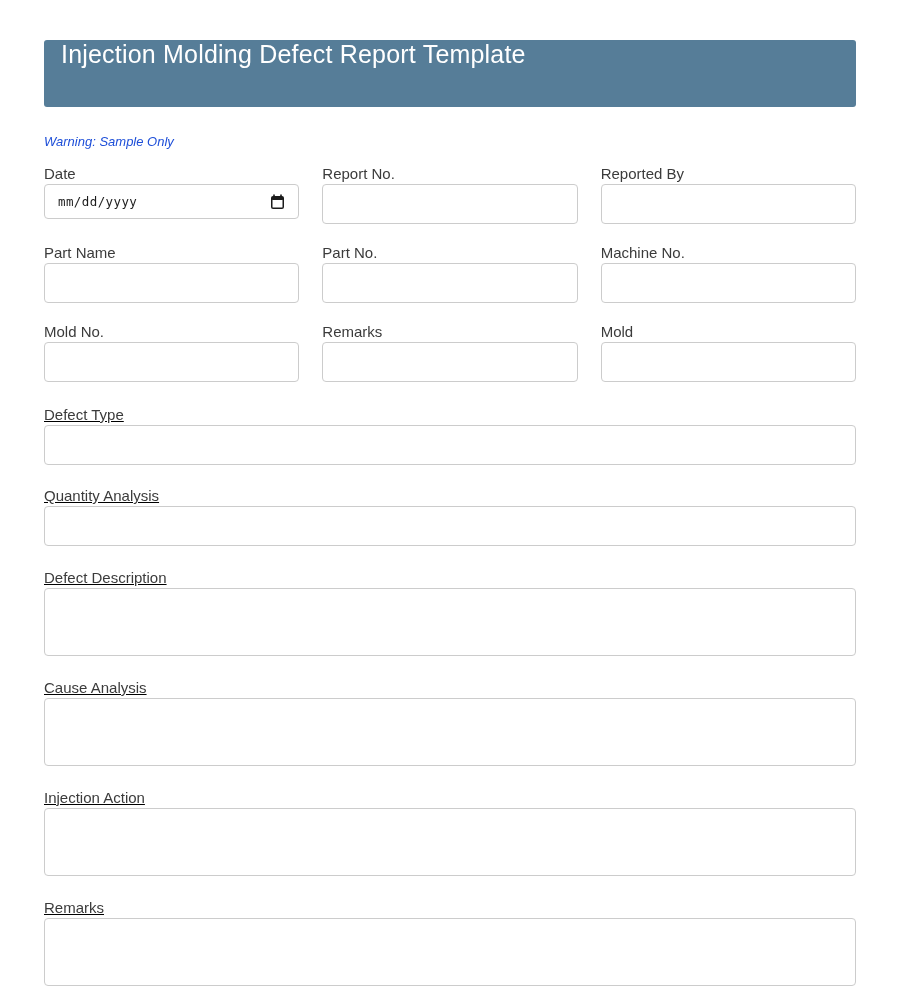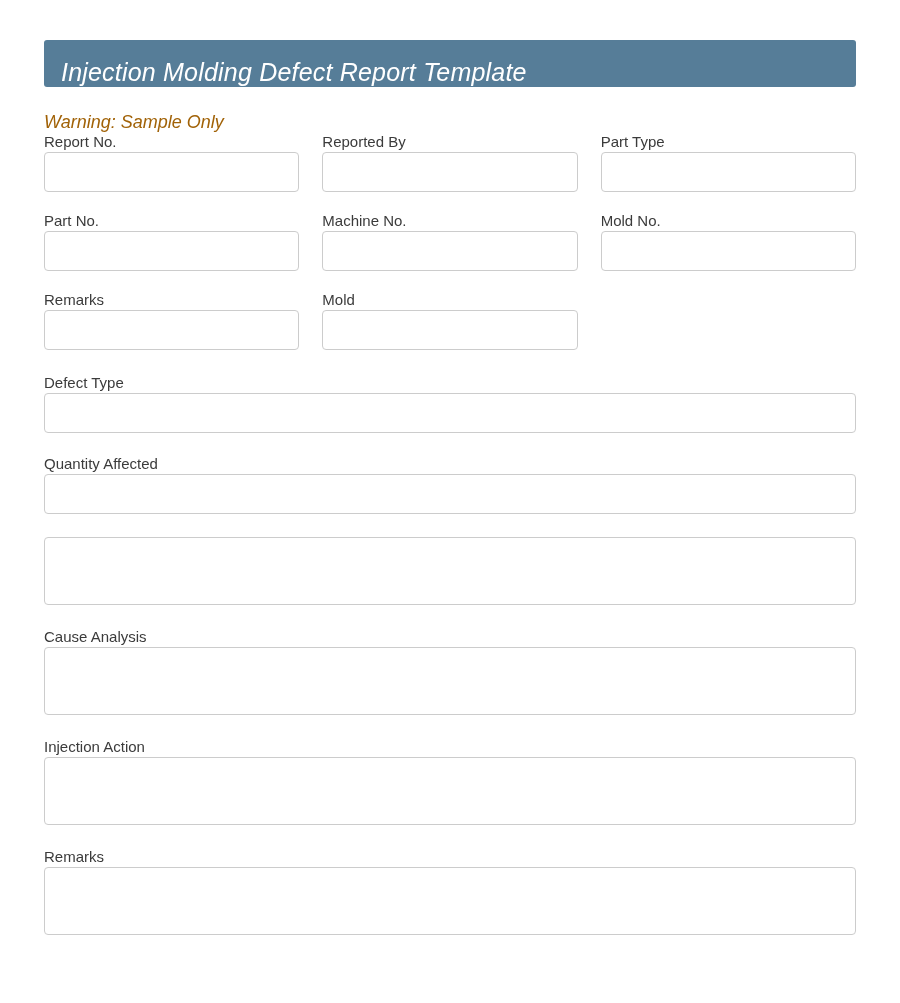--- a/index.html
+++ b/index.html
@@ -3,42 +3,41 @@
 <meta charset="utf-8">
 <style>
   * { box-sizing: border-box; }
   html, body { margin: 0; padding: 0; background: #ffffff; }
   body { font-family: "Liberation Sans", sans-serif; width: 900px; }
 
   .page { width: 812px; margin: 0 auto; padding-top: 40px; padding-bottom: 42px; }
 
   .banner {
     background: #567d98;
-    height: 47px;
+    height: 67px;
     border-radius: 3px;
     display: flex;
-    align-items: flex-end;
+    align-items: flex-start;
     padding: 0 17px;
     margin-bottom: 27px;
-    font-style: italic;
   }
   .banner h1 {
     color: #ffffff;
     font-size: 25px;
     font-weight: 400;
     margin: 0;
     letter-spacing: 0.2px;
   }
 
   .warning {
-    color: #a16207;
+    color: #1d4ed8;
     font-style: italic;
-    font-size: 18px;
+    font-size: 13px;
     line-height: 16px;
-    margin: 0 0 3px 0;
+    margin: 0 0 15px 0;
   }
 
   .grid3 {
     display: grid;
     grid-template-columns: repeat(3, 1fr);
     column-gap: 23px;
     row-gap: 20px;
     margin: 0 0 24px 0;
   }
 
@@ -77,21 +76,21 @@
   .date-ph {
     flex: 1;
     font-family: "DejaVu Sans Mono", monospace;
     font-size: 12.5px;
     letter-spacing: 0.4px;
     color: #1b1b1b;
   }
   .cal-wrap { display: flex; align-items: center; cursor: pointer; }
   .cal-svg { display: block; }
 
-  .field-full { margin-bottom: 23px; }
+  .field-full { margin-bottom: 23px; text-decoration: underline; }
   .field-full:last-child { margin-bottom: 8px; }
 
   .textarea {
     display: block;
     width: 100%;
     height: 68px;
     border: 1px solid #cccccc;
     border-radius: 4px;
     background: #ffffff;
     padding: 8px 10px;
@@ -108,33 +107,47 @@
 <div class="page">
 
   <header class="banner">
     <h1>Injection Molding Defect Report Template</h1>
   </header>
 
   <p class="warning">Warning: Sample Only</p>
 
   <div class="grid3">
 
+    <div class="field">
+      <label class="f-label">Date</label>
+      <div class="date-box">
+        <span class="date-ph">mm/dd/yyyy</span>
+        <span class="cal-wrap">
+          <svg class="cal-svg" width="15" height="16" viewBox="0 0 15 16" aria-hidden="true">
+            <rect x="3.2" y="0.5" width="1.6" height="3" fill="#1b1b1b"></rect>
+            <rect x="10.2" y="0.5" width="1.6" height="3" fill="#1b1b1b"></rect>
+            <rect x="1.75" y="2.75" width="11.5" height="11.5" rx="1.3" fill="none" stroke="#1b1b1b" stroke-width="1.5"></rect>
+            <rect x="1.75" y="2.75" width="11.5" height="3.2" rx="1" fill="#1b1b1b"></rect>
+          </svg>
+        </span>
+      </div>
+    </div>
 
     <div class="field">
       <label class="f-label">Report No.</label>
       <input type="text" class="text-input" value="" style="">
     </div>
 
     <div class="field">
       <label class="f-label">Reported By</label>
       <input type="text" class="text-input" value="" style="">
     </div>
 
     <div class="field">
-      <label class="f-label">Part Type</label>
+      <label class="f-label">Part Name</label>
       <input type="text" class="text-input" value="" style="">
     </div>
 
     <div class="field">
       <label class="f-label">Part No.</label>
       <input type="text" class="text-input" value="" style="">
     </div>
 
     <div class="field">
       <label class="f-label">Machine No.</label>
@@ -157,25 +170,26 @@
     </div>
 
   </div>
 
   <div class="field-full" style="margin-bottom:22px;">
     <label class="f-label">Defect Type</label>
     <input type="text" class="text-input" value="" style="">
   </div>
 
   <div class="field-full">
-    <label class="f-label">Quantity Affected</label>
+    <label class="f-label">Quantity Analysis</label>
     <input type="text" class="text-input" value="" style="">
   </div>
 
   <div class="field-full">
+    <label class="f-label">Defect Description</label>
     <textarea class="textarea" style=""></textarea>
   </div>
 
   <div class="field-full">
     <label class="f-label">Cause Analysis</label>
     <textarea class="textarea" style=""></textarea>
   </div>
 
   <div class="field-full">
     <label class="f-label">Injection Action</label>

